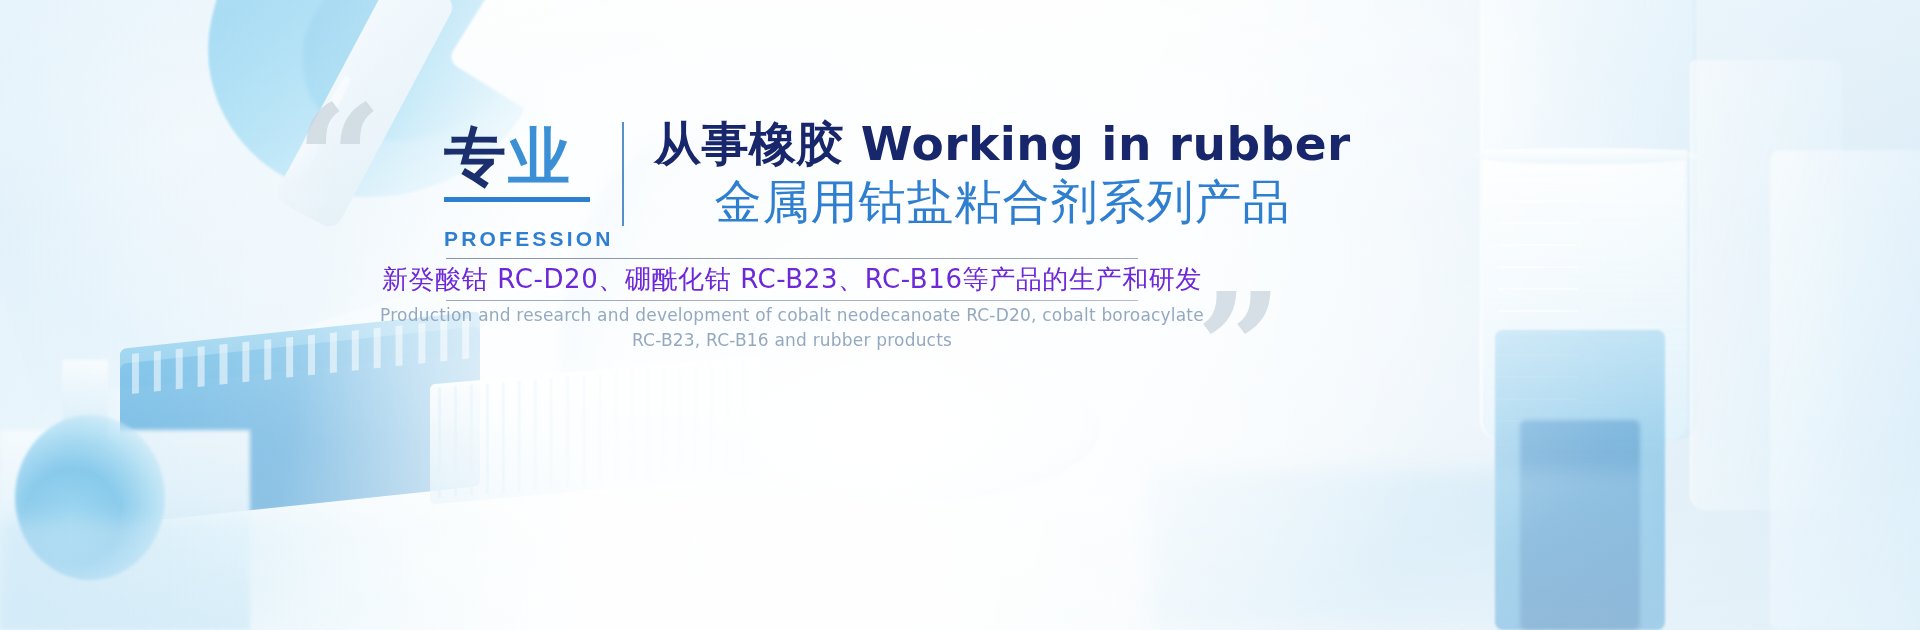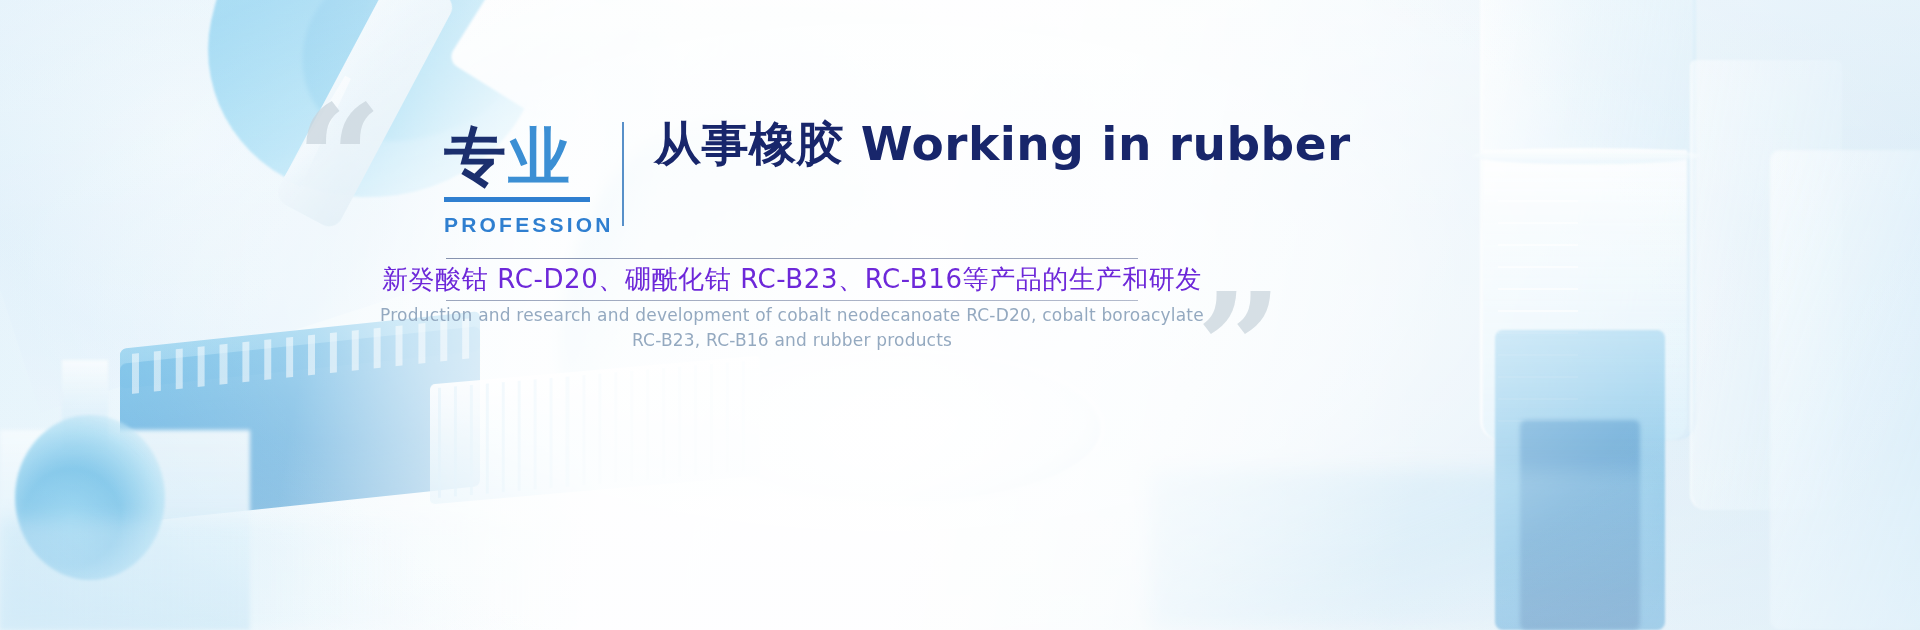--- a/index.html
+++ b/index.html
@@ -234,21 +234,21 @@
     font-weight:700;font-size:62px;letter-spacing:2px;line-height:1.08;
     white-space:nowrap;
   }
   .badge-cn .c1{color:#1b2f6e;}
   .badge-cn .c2{color:#3b8fd4;}
   .badge-rule{
     width:146px;height:5px;background:#2f7fd0;margin-top:6px;
   }
   .badge-en{
     color:#2f7fd0;font-weight:700;font-size:21px;letter-spacing:3.2px;
-    margin-top:11px;
+    margin-top:25px;
   }
 
   .divider{
     width:2px;height:104px;background:#3b7dbf;opacity:.85;
     margin:4px 30px 0 26px;
   }
 
   .titles{padding-top:0px;text-align:center;}
   .title-1{
     color:#18266b;font-weight:700;font-size:47px;line-height:1.12;
@@ -333,20 +333,21 @@
       <div class="badge">
         <div class="badge-cn"><span class="c1">专</span><span class="c2">业</span></div>
         <div class="badge-rule"></div>
         <div class="badge-en">PROFESSION</div>
       </div>
 
       <div class="divider"></div>
 
       <div class="titles">
         <div class="title-1">从事橡胶 Working in rubber</div>
+        <div class="title-2">金属用钴盐粘合剂系列产品</div>
       </div>
 
     </div>
 
     <div class="rule"></div>
     <div class="subtitle">新癸酸钴 RC-D20、硼酰化钴 RC-B23、RC-B16等产品的生产和研发</div>
     <div class="rule2"></div>
 
     <div class="caption">
       <div>Production and research and development of cobalt neodecanoate RC-D20, cobalt boroacylate</div>

